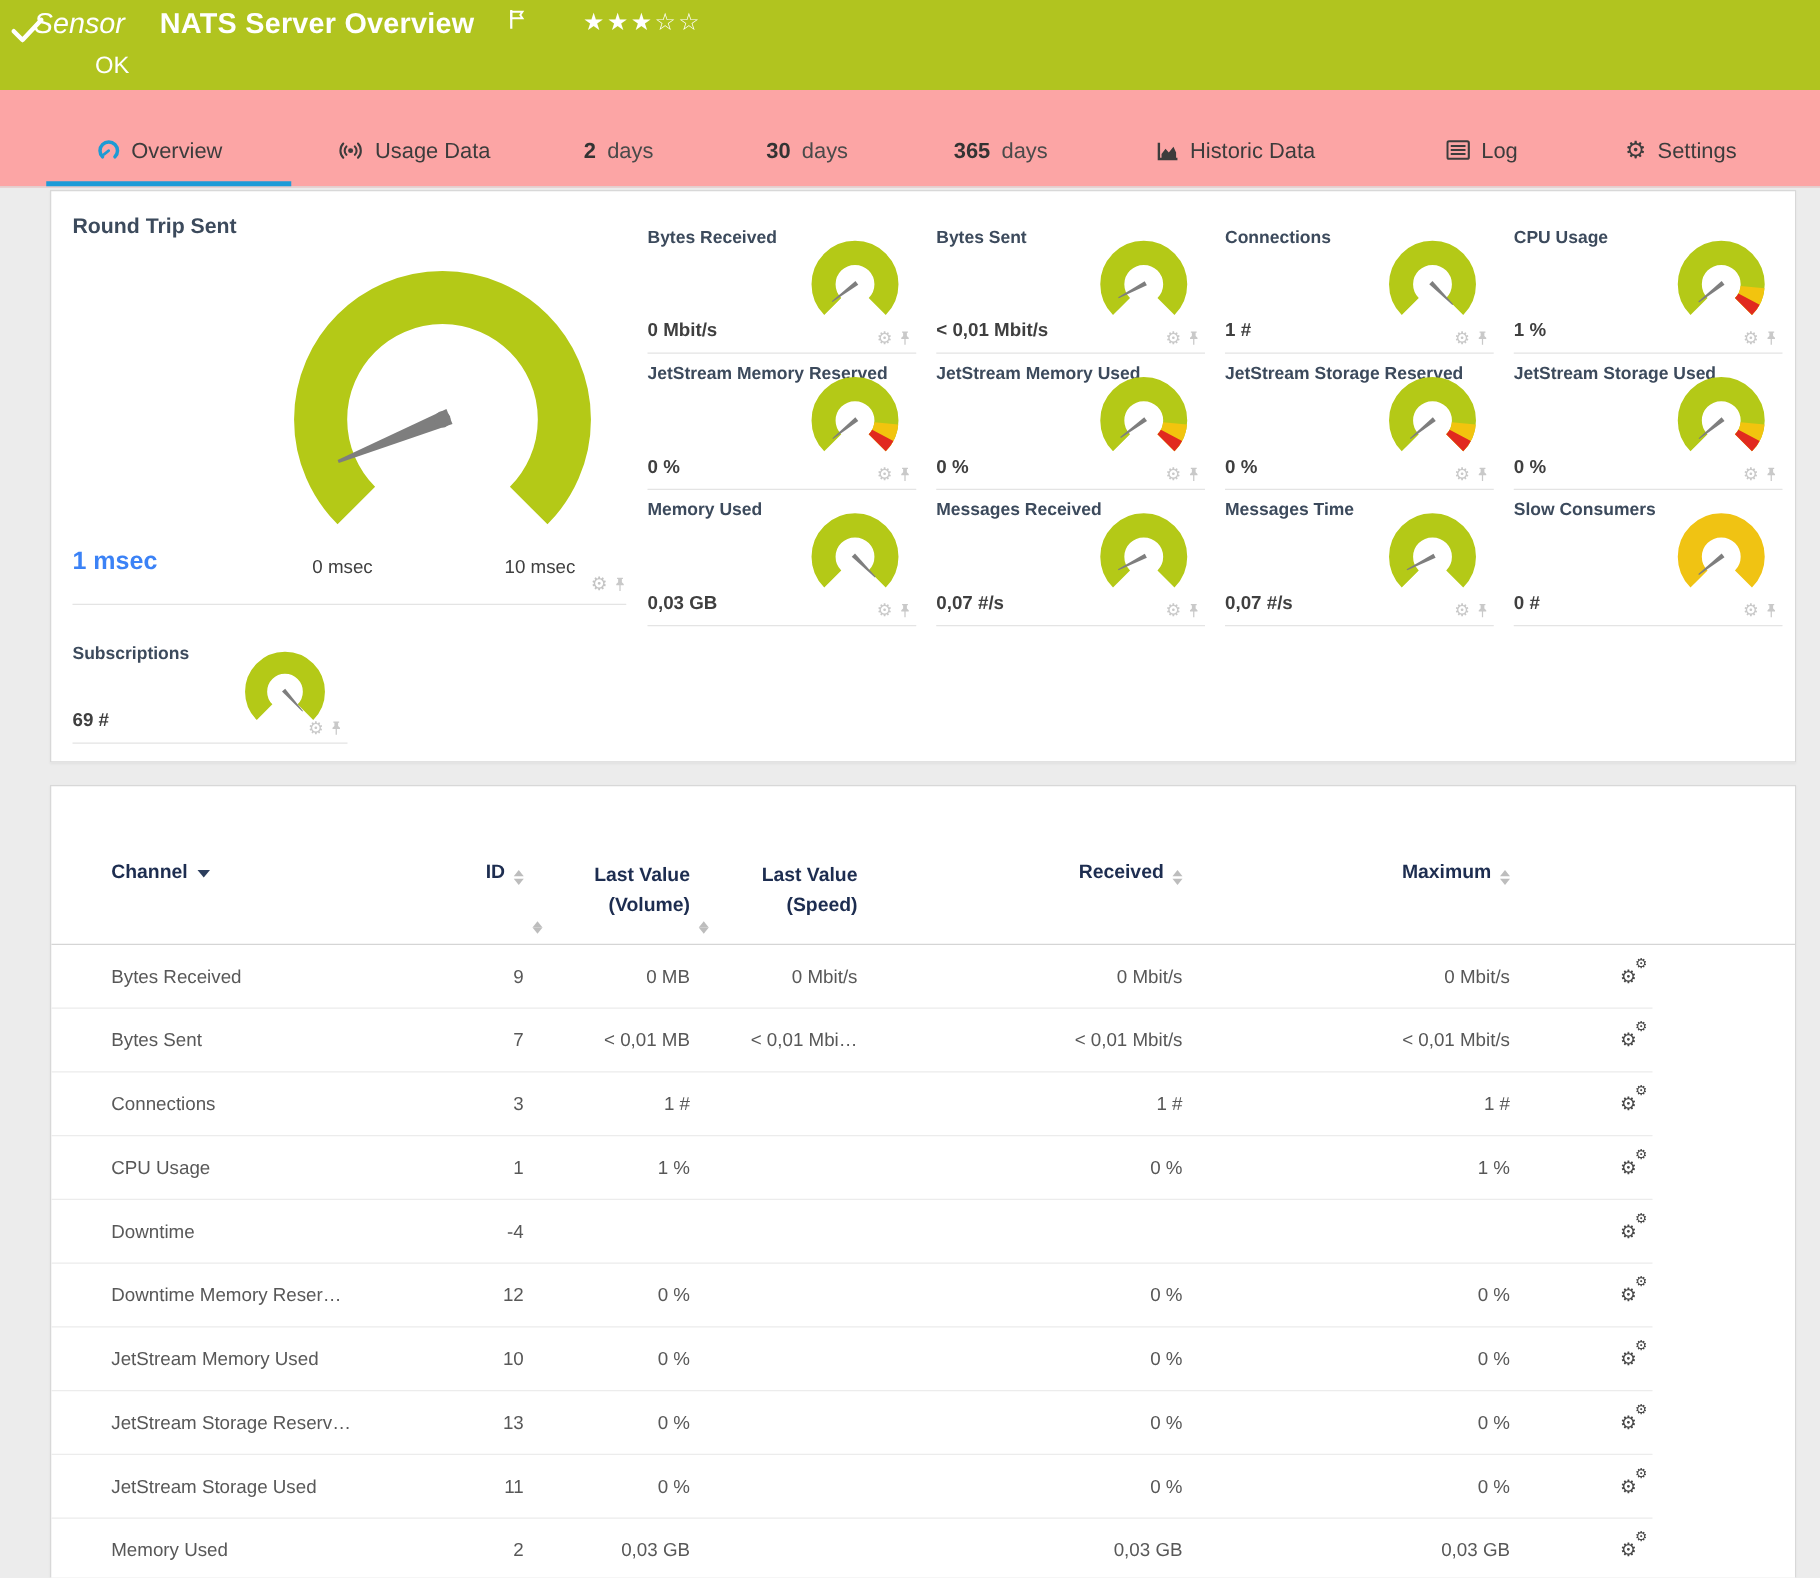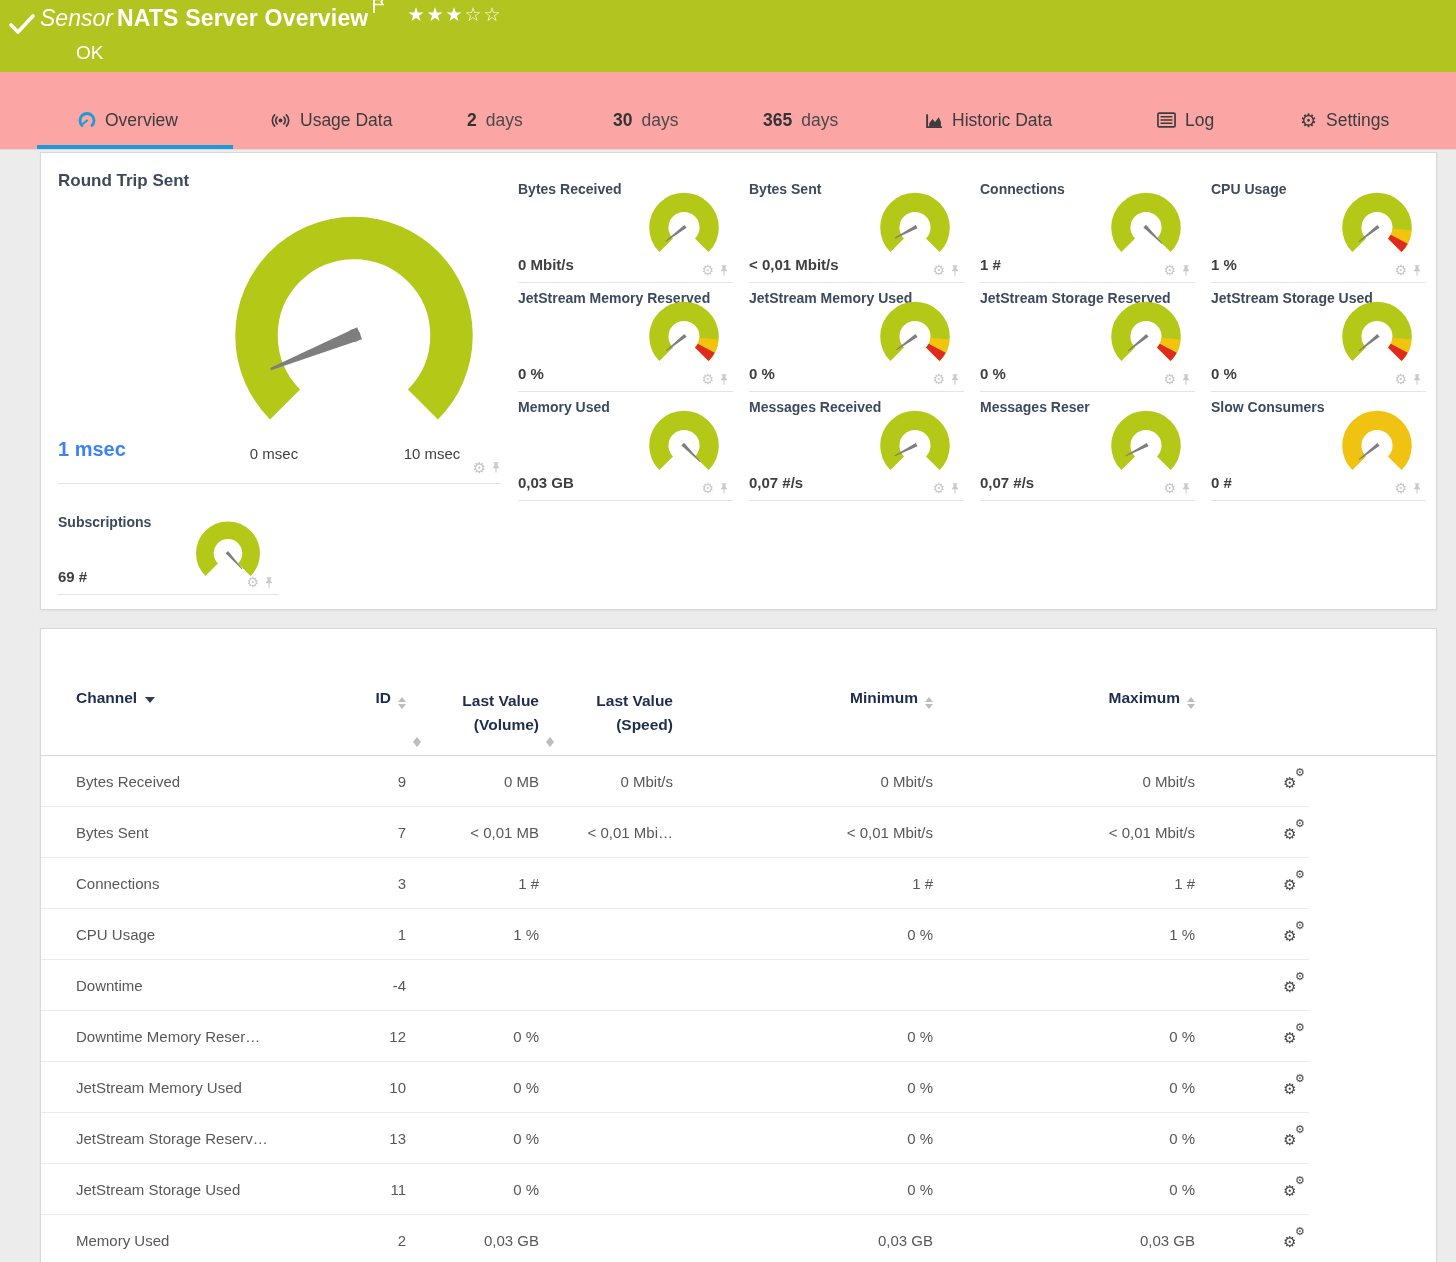--- a/index.html
+++ b/index.html
@@ -2,21 +2,21 @@
 <html><head>
 <meta charset="utf-8">
 <style>
   html,body{margin:0;padding:0}
   body{width:1456px;height:1262px;overflow:hidden;background:#ececec;
        font-family:"Liberation Sans",sans-serif;position:relative}
 
   
   .hdr{position:absolute;left:0;top:0;width:100%;height:72px;background:#b1c41f}
   .hdr-check{position:absolute;left:9px;top:13px}
-  .hdr-line{position:absolute;left:40px;top:5px;display:flex;align-items:flex-start;gap:4px;color:#fff}
+  .hdr-line{position:absolute;left:27px;top:5px;display:flex;align-items:flex-end;gap:28px;color:#fff}
   .hdr-kind{font-style:italic;font-size:23px}
   .hdr-title{font-weight:bold;font-size:23px;letter-spacing:.2px}
   .hdr-flag{position:relative;top:-8px}
   .hdr-stars{font-size:19px;letter-spacing:2px;color:#fff;margin-left:18px;cursor:pointer;position:relative;top:-2px}
   .hdr-status{position:absolute;left:76px;top:42px;color:#fff;font-size:19px}
 
   
   .nav{position:absolute;left:0;top:72px;width:100%;height:78px;background:#fca5a5;border-bottom:1px solid #dcdcdc;box-sizing:border-box}
   .tab{position:absolute;top:26px;height:44px;display:flex;align-items:center;gap:9px;font-size:17.5px;color:#3c3c3c;cursor:pointer;white-space:nowrap}
   .tab .tab-num{font-weight:bold;color:#333}
@@ -56,21 +56,21 @@
   .tile-sub .gauge{top:12px;width:72px;height:68px;right:14px}
 
   .mini{position:absolute;display:flex;align-items:center;gap:5px;color:#c9c9c9}
   .tile .mini{right:4px;bottom:5px}
   .rtt .mini{right:0;bottom:8px;color:#c4c4c4}
   .gear-glyph{font-size:14px;line-height:1;cursor:pointer}
   .rtt .gear-glyph{font-size:15px}
   .pin-svg{width:10px;height:13px;fill:#c9c9c9;cursor:pointer}
 
   
-  .tgrid{display:grid;grid-template-columns:240px 90px 133px 134px 260px 262px 1fr;padding-left:35px;box-sizing:border-box;width:100%}
+  .tgrid{display:grid;grid-template-columns:240px 90px 133px 134px 260px 262px 1fr;padding-left:48px;box-sizing:border-box;width:100%}
   .thead{position:absolute;left:0;top:46px;height:81px;border-bottom:1px solid #d5d5d5;color:#1d2d50;font-size:15.5px;font-weight:bold}
   .thead > div{padding-top:14px}
   .h-right{text-align:right}
   .h2line span{display:block;line-height:1.55}
   .sorticon{display:inline-flex;flex-direction:column;gap:2px;margin-left:7px;vertical-align:1px}
   .sorticon i{display:block;width:0;height:0;border-left:4px solid transparent;border-right:4px solid transparent}
   .sorticon .up{border-bottom:5px solid #bdbdbd}
   .sorticon .down{border-top:5px solid #bdbdbd}
   .desc-arrow{display:inline-block;width:0;height:0;border-left:5px solid transparent;border-right:5px solid transparent;border-top:6px solid #2c3e5d;margin-left:8px}
   .thead .hcell{cursor:pointer}
@@ -356,21 +356,21 @@
     <div class="tile-value">0,07 #/s</div>
     <span class="mini">
       <span class="gear-glyph">⚙</span>
       <svg class="pin-svg" viewBox="0 0 12 14">
           <path d="M3.2 0.6 h5.6 v1.3 h-1 v3.1 l1.8 1.7 v1.2 H2.4 V6.7 l1.8-1.7 V1.9 h-1 Z M5.4 7.9 h1.2 v5.4 h-1.2 Z"></path>
         </svg>
     </span>
   </div>
 
   <div class="tile" style="left:939px;top:238px">
-    <div class="tile-title">Messages Reser</div>
+    <div class="tile-title">Messages Time</div>
     <svg class="gauge" viewBox="0 0 100 100" data-variant="green">
       <path class="arc-main" d="M25.96 76.04 A34 34 0 1 1 74.04 76.04"></path>
       <path class="arc-y" d="M83.87 54.96 A34 34 0 0 1 74.04 76.04"></path>
       <path class="arc-r" d="M80.02 67.96 A34 34 0 0 1 74.04 76.04"></path>
       <g transform="rotate(-117 50 52)">
           <polygon class="needle" points="47.5,54.5 52.5,54.5 50.6,21 49.4,21"></polygon>
         </g>
     </svg>
     <div class="tile-value">0,07 #/s</div>
     <span class="mini">
@@ -446,21 +446,21 @@
       <span>Last Value</span>
       <span>
           <span>(Speed)</span>
           <span class="sorticon">
             <i class="up"></i>
             <i class="down"></i>
           </span>
         </span>
     </div>
     <div class="hcell h-right">
-      <span>Minimum</span><span class="sorticon">
+      <span>Received</span><span class="sorticon">
           <i class="up"></i>
           <i class="down"></i>
         </span>
     </div>
     <div class="hcell h-right">
       <span>Maximum</span><span class="sorticon">
           <i class="up"></i>
           <i class="down"></i>
         </span>
     </div>

